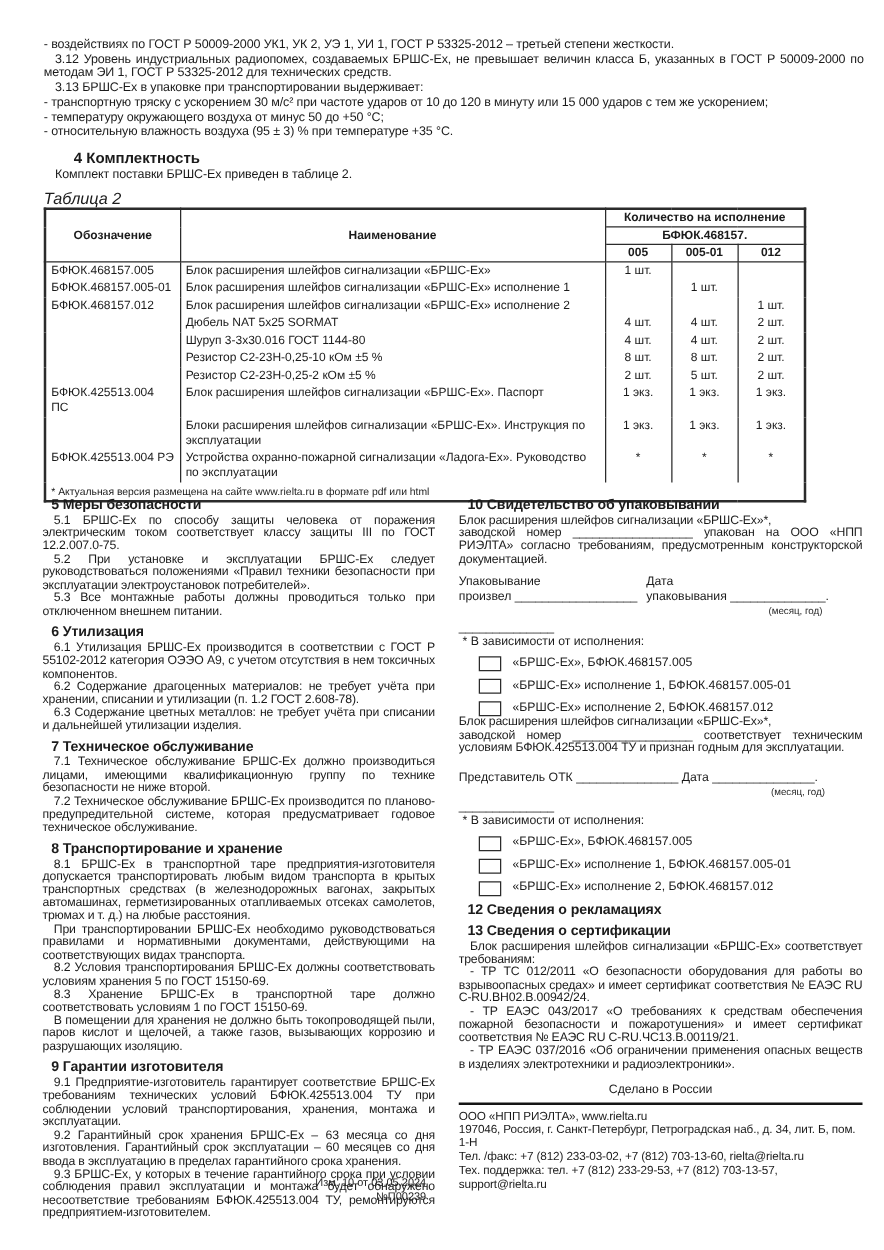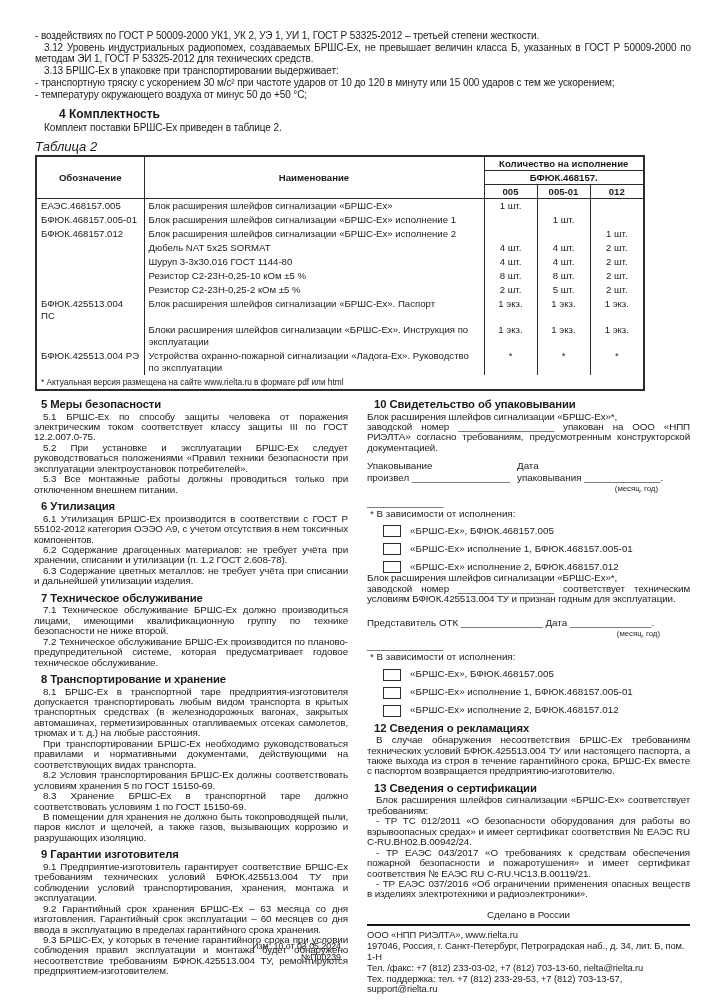--- a/index.html
+++ b/index.html
@@ -51,20 +51,21 @@
 </style>
 </head>
 <body>
 
 <div class="upper">
   <p>- воздействиях по ГОСТ Р 50009-2000 УК1, УК 2, УЭ 1, УИ 1, ГОСТ Р 53325-2012 – третьей степени жесткости.</p>
   <p class="ind">3.12 Уровень индустриальных радиопомех, создаваемых БРШС-Ех, не превышает величин класса Б, указанных в ГОСТ Р 50009-2000 по методам ЭИ 1, ГОСТ Р 53325-2012 для технических средств.</p>
   <p class="ind">3.13 БРШС-Ех в упаковке при транспортировании выдерживает:</p>
   <p>- транспортную тряску с ускорением 30 м/с² при частоте ударов от 10 до 120 в минуту или 15 000 ударов с тем же ускорением;</p>
   <p>- температуру окружающего воздуха от минус 50 до +50 °С;</p>
+  <p>- относительную влажность воздуха (95 ± 3) % при температуре +35 °С.</p>
 
   <h2 class="sec4">4 Комплектность</h2>
   <p class="intro">Комплект поставки БРШС-Ех приведен в таблице 2.</p>
   <div class="tbl-label">Таблица 2</div>
 
   <table class="kit">
     <colgroup>
       <col style="width:108px">
         <col style="width:340px">
       <col style="width:53px">
@@ -81,21 +82,21 @@
         <th colspan="3">БФЮК.468157.</th>
       </tr>
       <tr>
         <th>005</th>
         <th>005-01</th>
         <th>012</th>
       </tr>
     </thead>
     <tbody>
       <tr class="first-body">
-        <td>ЕАЭС.468157.005</td>
+        <td>БФЮК.468157.005</td>
         <td>Блок расширения шлейфов сигнализации «БРШС-Ех»</td>
         <td class="q">1 шт.</td>
         <td class="q"></td>
         <td class="q"></td>
       </tr>
       <tr>
         <td>БФЮК.468157.005-01</td>
         <td>Блок расширения шлейфов сигнализации «БРШС-Ех» исполнение 1</td>
         <td class="q"></td>
         <td class="q">1 шт.</td>
@@ -235,21 +236,20 @@
   <div class="cb-row">
       <span class="cb"></span>
       <span>«БРШС-Ех» исполнение 1, БФЮК.468157.005-01</span>
     </div>
   <div class="cb-row">
       <span class="cb"></span>
       <span>«БРШС-Ех» исполнение 2, БФЮК.468157.012</span>
     </div>
 
   <h3>12 Сведения о рекламациях</h3>
-  <p class="ind">В случае обнаружения несоответствия БРШС-Ех требованиям технических условий БФЮК.425513.004 ТУ или настоящего паспорта, а также выхода из строя в течение гарантийного срока, БРШС-Ех вместе с паспортом возвращается предприятию-изготовителю.</p>
 
   <h3>13 Сведения о сертификации</h3>
   <p class="ind">Блок расширения шлейфов сигнализации «БРШС-Ех» соответствует требованиям:</p>
   <p class="ind">- ТР ТС 012/2011 «О безопасности оборудования для работы во взрывоопасных средах» и имеет сертификат соответствия № ЕАЭС RU C-RU.ВН02.В.00942/24.</p>
   <p class="ind">- ТР ЕАЭС 043/2017 «О требованиях к средствам обеспечения пожарной безопасности и пожаротушения» и имеет сертификат соответствия № ЕАЭС RU C-RU.ЧС13.В.00119/21.</p>
   <p class="ind">- ТР ЕАЭС 037/2016 «Об ограничении применения опасных веществ в изделиях электротехники и радиоэлектроники».</p>
 
   <div class="made-in">Сделано в России</div>
   <div class="footer-rule"></div>
   <div class="contact">ООО «НПП РИЭЛТА», www.rielta.ru</div>

